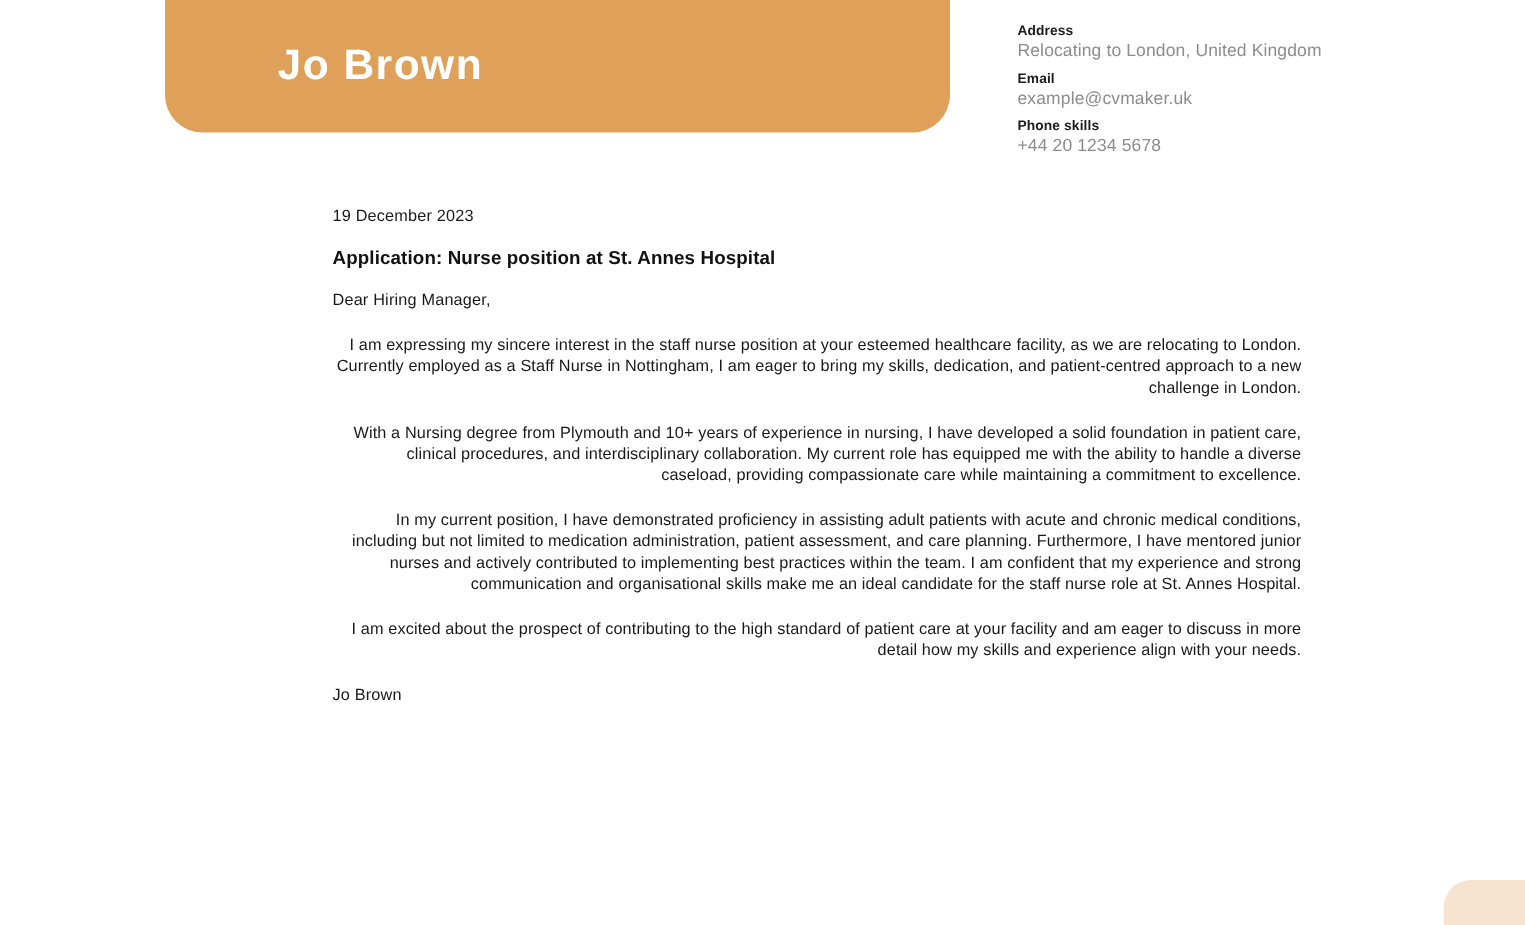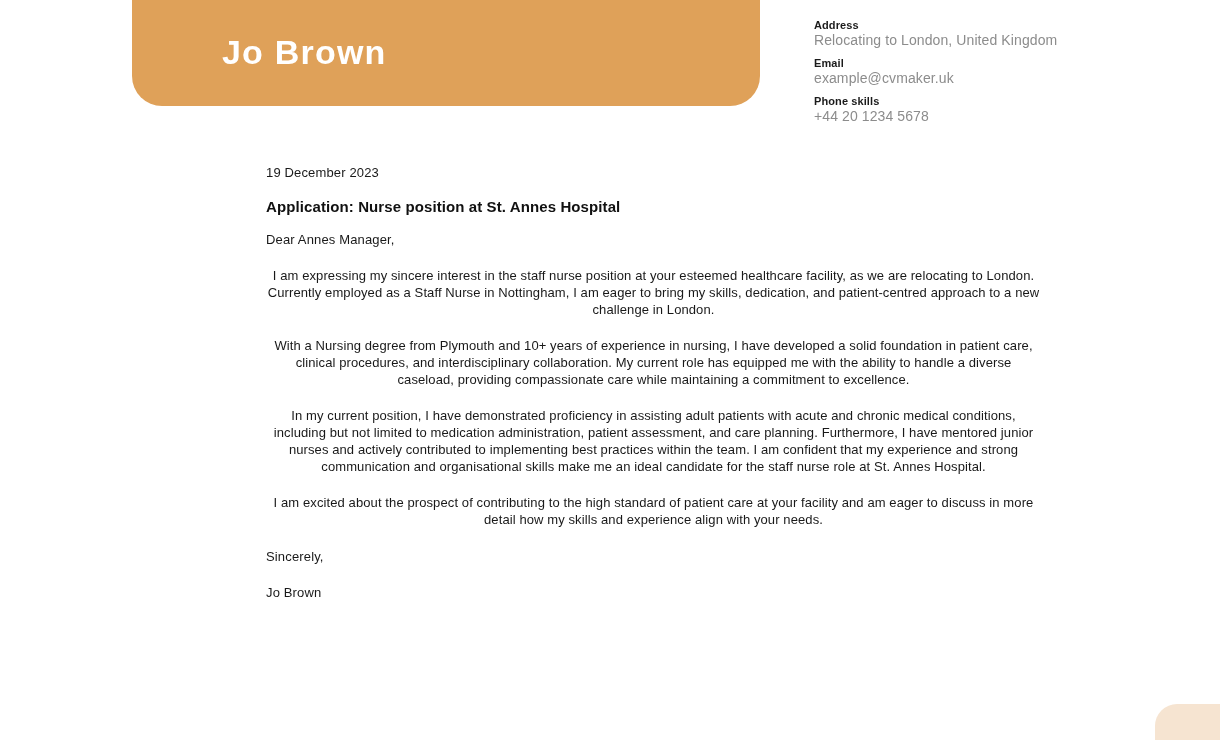--- a/index.html
+++ b/index.html
@@ -96,21 +96,21 @@
     font-size: 13px;
     line-height: 17px;
     margin-top: 16px;
     letter-spacing: 0.15px;
   }
   .letter-paragraph {
     font-size: 13px;
     line-height: 17px;
     margin-top: 19px;
     letter-spacing: 0.1px;
-    text-align: center;
+    text-align: right;
   }
   .letter-closing {
     font-size: 13px;
     line-height: 17px;
     margin-top: 20px;
     letter-spacing: 0.15px;
   }
   .letter-signature-name {
     font-size: 13px;
     line-height: 17px;
@@ -158,29 +158,28 @@
     <div class="contact-label">Phone skills</div>
     <div class="contact-value">+44 20 1234 5678</div>
   </div>
 </div>
 
 <div class="letter">
   <div class="letter-date">19 December 2023</div>
 
   <div class="letter-subject">Application: Nurse position at St. Annes Hospital</div>
 
-  <div class="letter-salutation">Dear Annes Manager,</div>
+  <div class="letter-salutation">Dear Hiring Manager,</div>
 
   <p class="letter-paragraph">I am expressing my sincere interest in the staff nurse position at your esteemed healthcare facility, as we are relocating to London. Currently employed as a Staff Nurse in Nottingham, I am eager to bring my skills, dedication, and patient-centred approach to a new challenge in London.</p>
 
   <p class="letter-paragraph">With a Nursing degree from Plymouth and 10+ years of experience in nursing, I have developed a solid foundation in patient care, clinical procedures, and interdisciplinary collaboration. My current role has equipped me with the ability to handle a diverse caseload, providing compassionate care while maintaining a commitment to excellence.</p>
 
   <p class="letter-paragraph">In my current position, I have demonstrated proficiency in assisting adult patients with acute and chronic medical conditions, including but not limited to medication administration, patient assessment, and care planning. Furthermore, I have mentored junior nurses and actively contributed to implementing best practices within the team. I am confident that my experience and strong communication and organisational skills make me an ideal candidate for the staff nurse role at St. Annes Hospital.</p>
 
   <p class="letter-paragraph">I am excited about the prospect of contributing to the high standard of patient care at your facility and am eager to discuss in more detail how my skills and experience align with your needs.</p>
 
-  <div class="letter-closing">Sincerely,</div>
 
   <div class="letter-signature-name">Jo Brown</div>
 
 </div>
 
 <div class="corner-accent"></div>
 
 </body></html>

